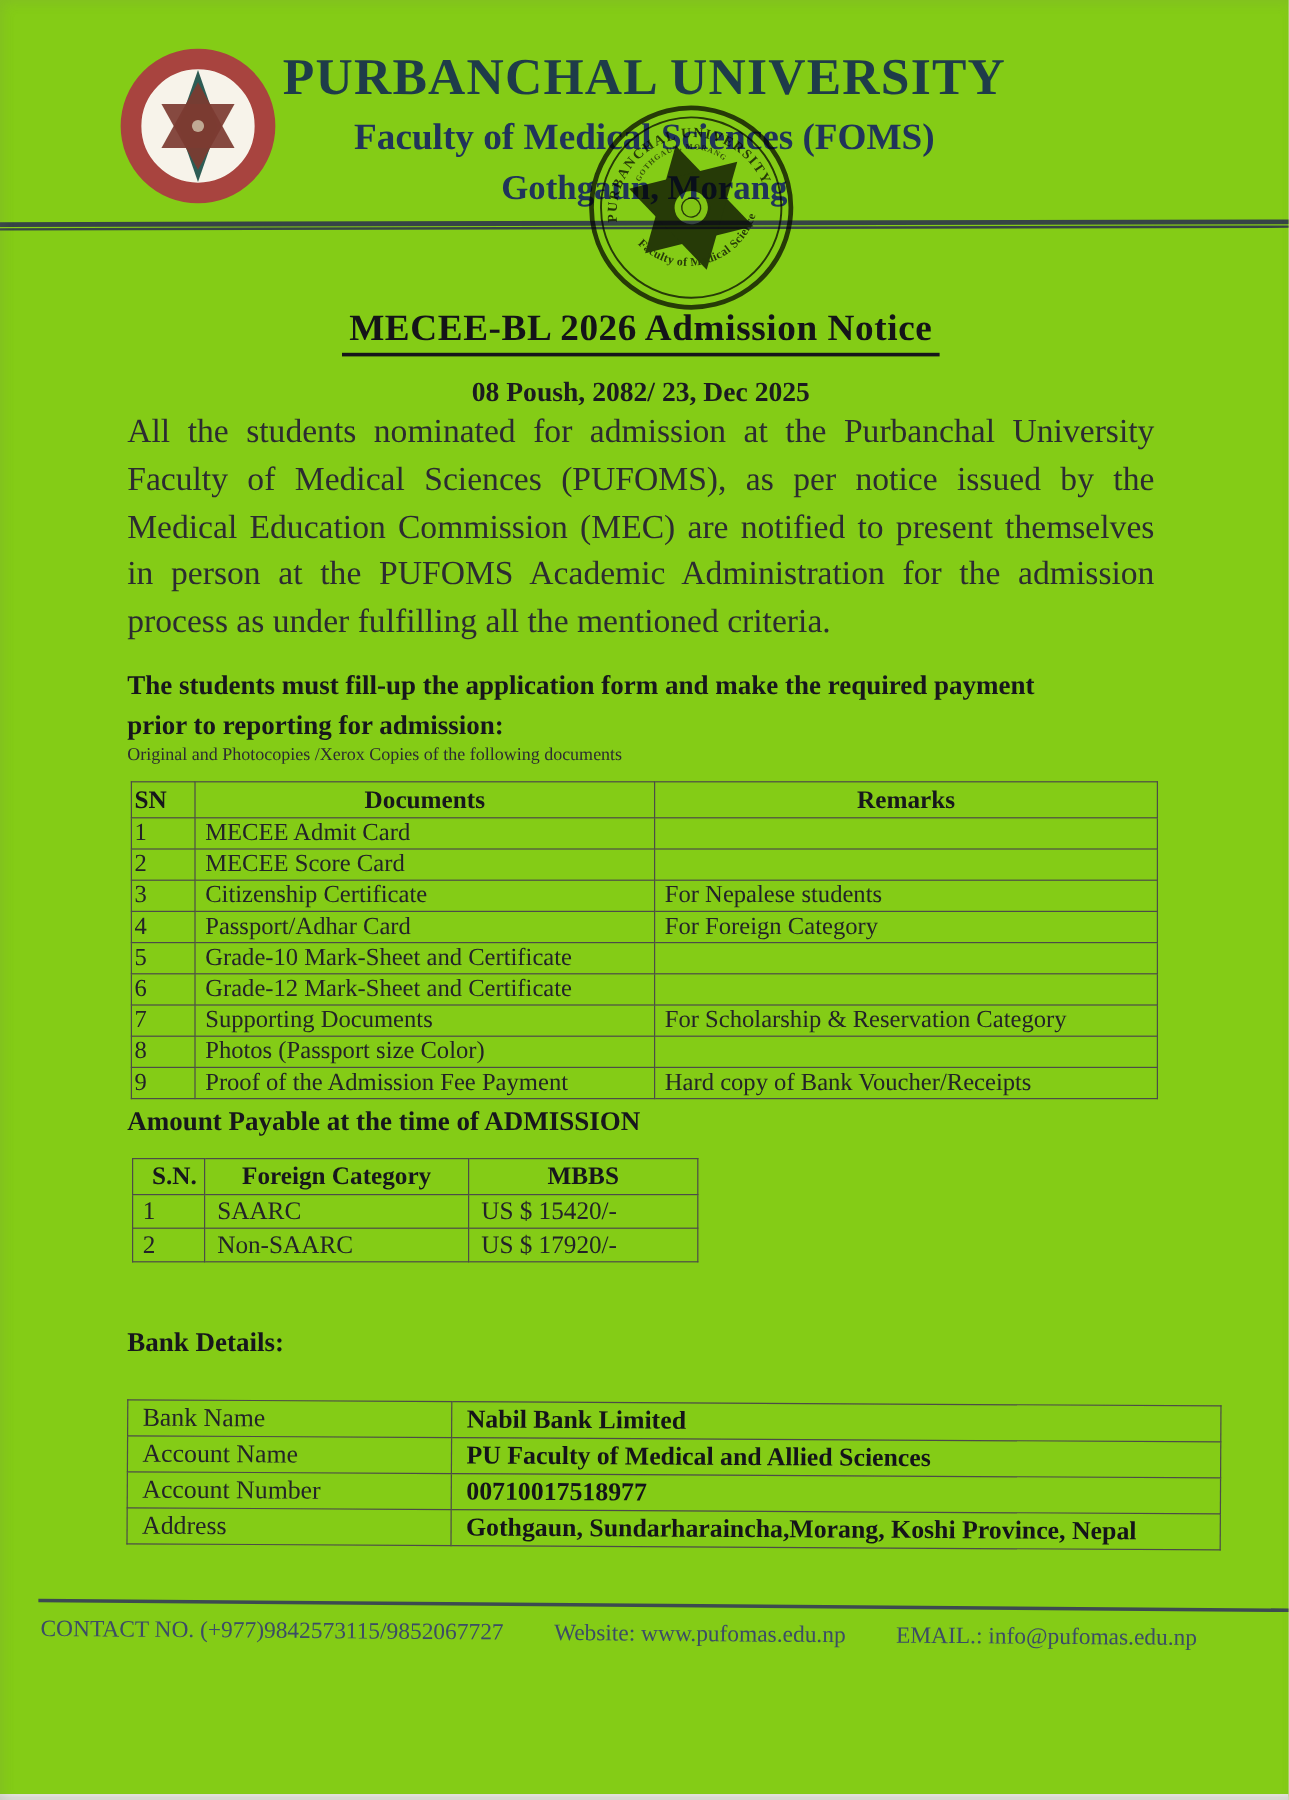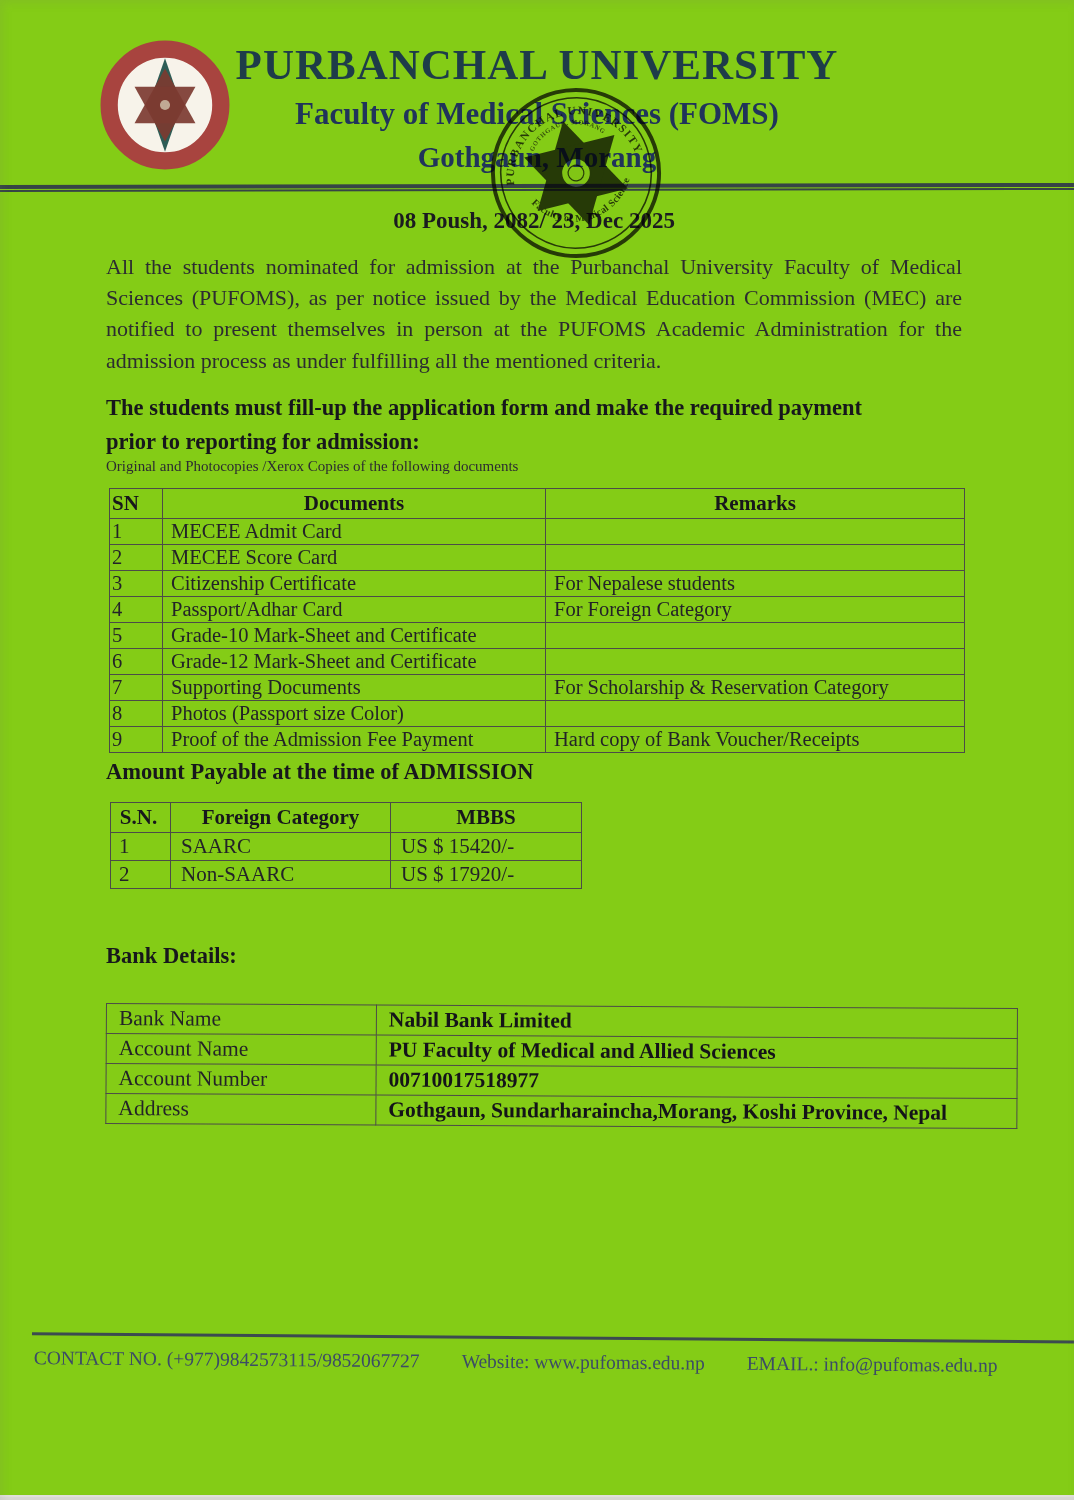--- a/index.html
+++ b/index.html
@@ -34,40 +34,40 @@
   }
 
   
   main{ padding:0 112px 0 106px; }
   .title-wrap{ text-align:center; margin-top:64px; }
   .notice-title{
     display:inline-block; font-size:31px; font-weight:bold; color:#141418;
     border-bottom:3px solid #15151a; padding:0 6px 3px 6px; letter-spacing:.5px;
   }
   .notice-date{ text-align:center; font-size:23px; font-weight:bold; color:#1b1b20; margin-top:17px; }
-  .intro{ margin-top:17px; font-size:22px; line-height:1.42; text-align:justify; color:#2c2c31; }
+  .intro{ font-size:28px; line-height:1.42; text-align:justify; color:#2c2c31; }
   .instruction{ margin-top:15px; font-size:22.5px; font-weight:bold; line-height:1.5; color:#17171c; width:94%; }
   .sec-heading{ margin-top:17px; font-size:22.5px; font-weight:bold; color:#17171c; }
   .doc-note{ font-size:15px; color:#2c2c31; }
 
   table{ border-collapse:collapse; }
   td,th{ border:1.6px solid #4c4c48; }
 
   .doc-table{ margin-top:13px; margin-left:3px; width:856px; font-size:20.5px; }
   .doc-table th{ font-size:21px; padding:2px 21px; color:#17171c; }
   .doc-table td{ padding:1px 8px; height:25px; color:#232328; }
   .doc-table .c-sn{ width:53px; text-align:left; padding:1px 2px; }
   .doc-table .c-doc{ width:383px; }
 
   .amount-heading{ margin-top:6px; }
   .amount-table{ margin-top:17px; margin-left:4px; width:472px; font-size:21px; }
   .amount-table th{ padding:2px 6px; color:#17171c; }
   .amount-table td{ padding:1px 10px; height:26px; color:#232328; }
   .amount-table .c-sn{ width:60px; text-align:left; padding-left:8px; }
-  .amount-table th.c-sn{ text-align:center; padding-left:2px; }
+  .amount-table th.c-sn{ text-align:right; padding-left:2px; }
   .amount-table .c-cat{ width:220px; }
 
   .bank-heading{ margin-top:54px; }
   .bank-table{ margin-top:34px; width:912px; font-size:21.5px; transform:rotate(0.32deg); transform-origin:left top; }
   .bank-table td{ padding:2px 12px; height:30px; color:#232328; }
   .bank-table .c-label{ width:270px; }
   .bank-table .c-val{ font-weight:bold; color:#141419; }
 
   
   .doc-footer{ position:absolute; left:0; right:0; top:1332px; transform:rotate(0.45deg); transform-origin:left top; }
@@ -118,20 +118,23 @@
         <text font-size="10" letter-spacing="0.4">
           <textPath href="#stamp-arc-bot" startOffset="50%" text-anchor="middle">Faculty of Medical Science</textPath>
         </text>
       </g>
     </svg>
   </header>
 
   <div class="double-rule"></div>
 
   <main>
+    <div class="title-wrap">
+      <h1 class="notice-title">MECEE-BL 2026 Admission Notice</h1>
+    </div>
     <div class="notice-date">08 Poush, 2082/ 23, Dec 2025</div>
 
     <p class="intro">All the students nominated for admission at the Purbanchal University Faculty of Medical Sciences (PUFOMS), as per notice issued by the Medical Education Commission (MEC) are notified to present themselves in person at the PUFOMS Academic Administration for the admission process as under fulfilling all the mentioned criteria.</p>
     <p class="instruction">The students must fill-up the application form and make the required payment prior to reporting for admission:</p>
 
     <p class="doc-note">Original and Photocopies /Xerox Copies of the following documents</p>
 
     <table class="doc-table">
       <thead>
         <tr>

